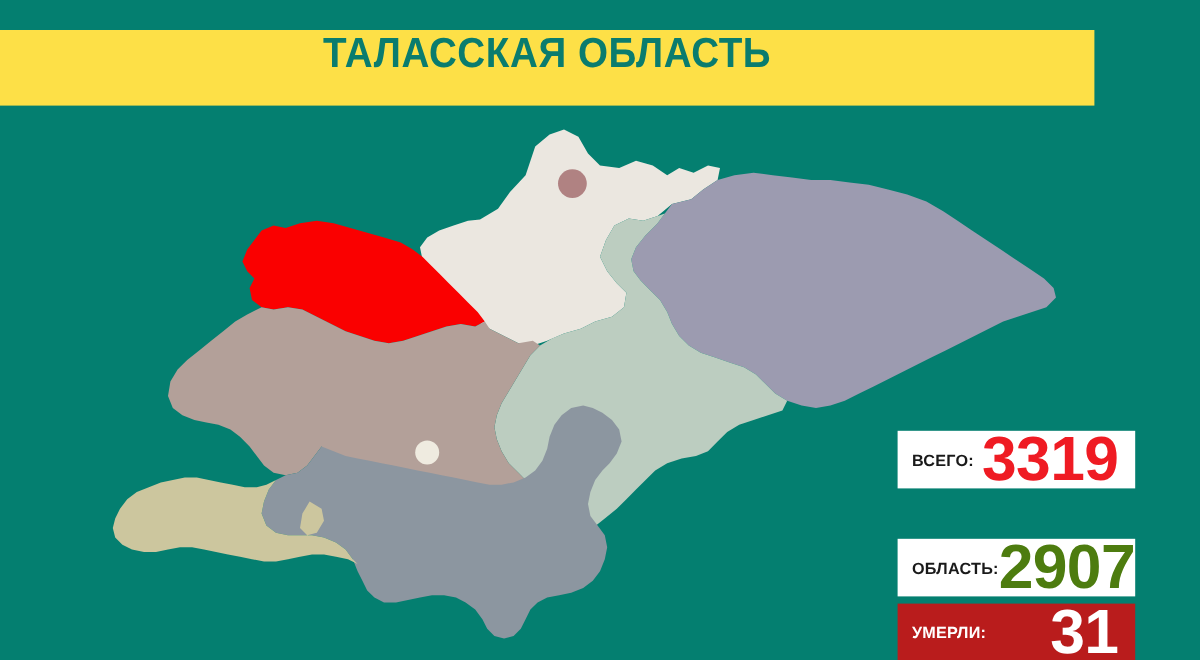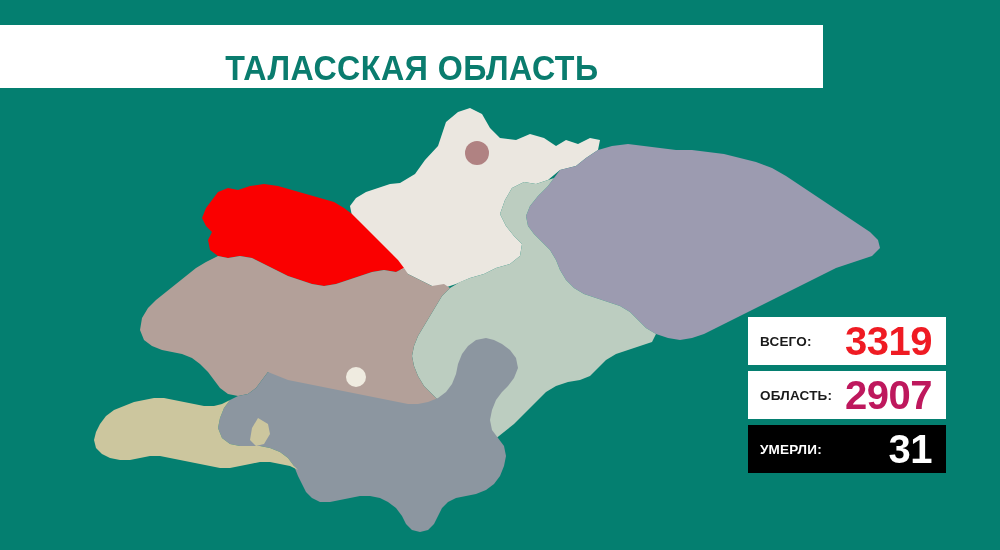--- a/index.html
+++ b/index.html
@@ -23,24 +23,24 @@
   
   .top-teal-strip {
     position: absolute;
     left: 0; top: 0;
     width: 1000px; height: 25px;
     background: #047f70;
   }
   .title-band {
     position: absolute;
     left: 0; top: 25px;
-    width: 823px; height: 63px;
-    background: #ffffff;
+    width: 912px; height: 63px;
+    background: #fde047;
     display: flex;
-    align-items: flex-end;
+    align-items: flex-start;
     justify-content: center;
   }
   .title-text {
     color: #0a7c6e;
     font-family: "Liberation Sans Narrow", "Liberation Sans", sans-serif;
     font-size: 35px;
     font-weight: bold;
     letter-spacing: 0.5px;
     transform: scaleX(0.92);
     white-space: nowrap;
@@ -68,42 +68,42 @@
   .stat-row {
     height: 48px;
     margin-bottom: 6px;
     display: flex;
     align-items: center;
     justify-content: space-between;
     padding: 0 14px 0 12px;
     box-sizing: border-box;
   }
   .stat-row:last-child { margin-bottom: 0; }
-  .stat-row.light { background: #ffffff; }
-  .stat-row.dark  { background: #000000; }
+  .stat-row.light { background: #ffffff; margin-top: 42px; }
+  .stat-row.dark  { background: #b91c1c; }
 
   .stat-label {
     font-size: 13.5px;
     font-weight: bold;
     letter-spacing: 0.2px;
     color: #1a1a1a;
     white-space: nowrap;
   }
   .stat-row.dark .stat-label { color: #ffffff; }
 
   .stat-value {
     font-family: "Liberation Sans Narrow", "Liberation Sans", sans-serif;
-    font-size: 40px;
+    font-size: 52px;
     font-weight: bold;
     line-height: 1;
     letter-spacing: -0.5px;
     white-space: nowrap;
   }
   .v-total     { color: #ef1b23; }
-  .v-recovered { color: #be185d; }
+  .v-recovered { color: #4d7c0f; }
   .v-died      { color: #ffffff; }
 </style>
 </head>
 <body>
 
 <div id="root">
 
   <div class="top-teal-strip"></div>
 
   <div class="title-band">

